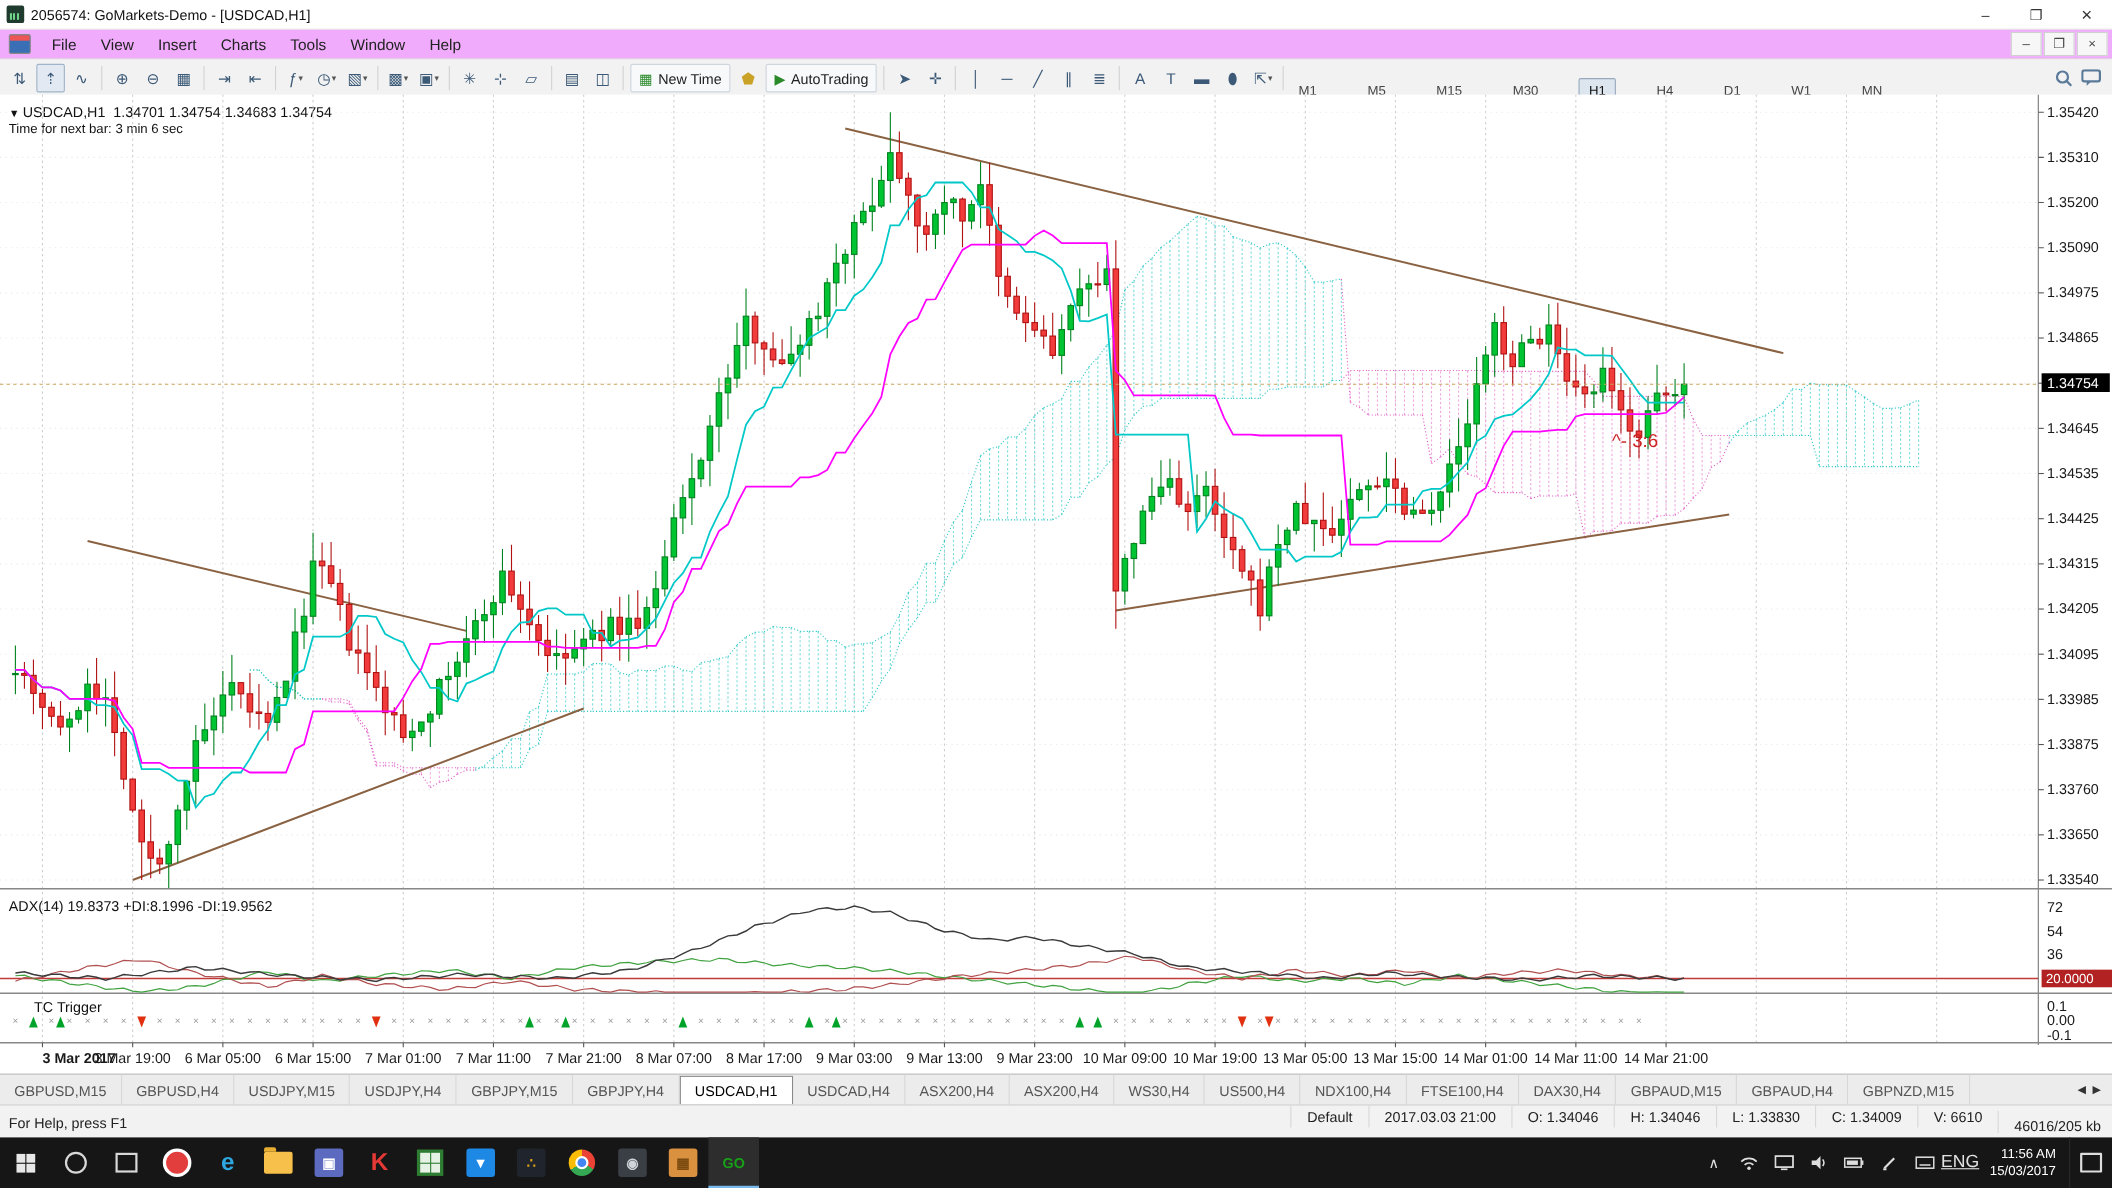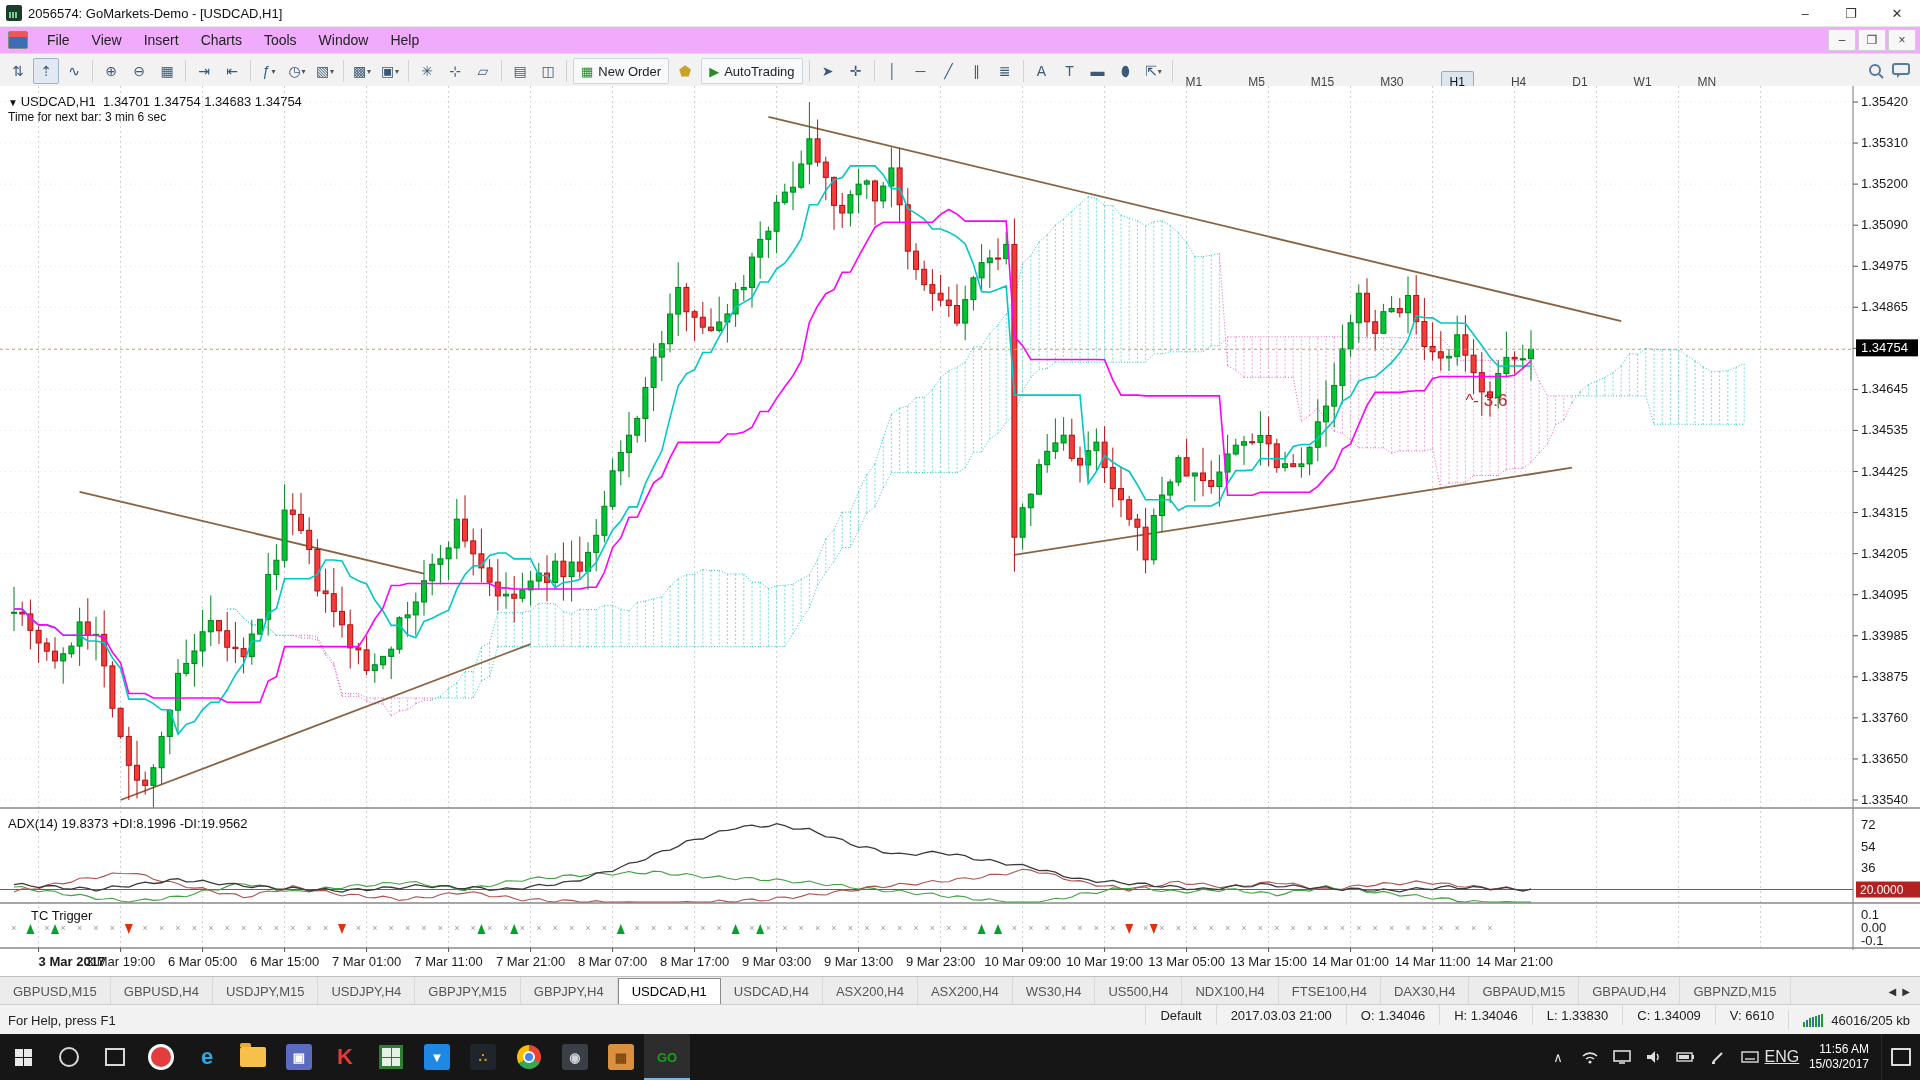--- a/index.html
+++ b/index.html
@@ -29,21 +29,21 @@
   .chart-area{position:absolute;top:86px;left:0;width:1920px;height:890px;background:#ffffff;}
   .overlay{position:absolute;font-size:13px;color:#111;white-space:pre;}
   .tabs-row{position:absolute;top:976px;left:0;width:1920px;height:28px;background:#ececec;border-top:1px solid #bfbfbf;display:flex;align-items:stretch;font-size:13px;color:#555;}
   .tab{padding:0 13px;display:flex;align-items:center;border-right:1px solid #d8d8d8;}
   .tab.active{background:#ffffff;border:1px solid #8a8a8a;color:#000;margin-top:1px;}
   .tab-scroll{margin-left:auto;display:flex;align-items:center;gap:6px;padding:0 10px;font-size:10px;color:#333;}
   .status-row{position:absolute;top:1004px;left:0;width:1920px;height:30px;background:#f2f2f2;border-top:1px solid #cfcfcf;display:flex;align-items:center;font-size:13px;color:#222;}
   .status-help{padding-left:8px;}
   .status-segs{margin-left:auto;display:flex;align-items:flex-start;height:100%;}
   .status-seg{padding:0 14px;height:20px;display:flex;align-items:center;border-left:1px solid #d8d8d8;white-space:pre;}
-  .traffic{display:flex;align-items:center;gap:6px;padding:0 10px 0 14px;border-left:1px solid #d8d8d8;height:20px;}
+  .traffic{display:flex;align-items:flex-start;gap:6px;padding:0 10px 0 14px;border-left:1px solid #d8d8d8;height:20px;flex-direction:column;}
   .taskbar{position:absolute;top:1034px;left:0;width:1920px;height:46px;background:#161616;display:flex;align-items:center;color:#eee;}
   .tb-slot{width:46px;height:46px;display:flex;align-items:center;justify-content:center;position:relative;}
   .tb-slot.active-app{background:#2d2d2d;box-shadow:inset 0 -2px 0 #76b9ed;}
   .win-logo{width:17px;height:17px;display:grid;grid-template-columns:8px 8px;grid-template-rows:8px 8px;gap:1px;}
   .win-logo span{background:#e8e8e8;}
   .search-circle{width:16px;height:16px;border:2px solid #d8d8d8;border-radius:50%;}
   .taskview{width:16px;height:14px;border:2px solid #d8d8d8;}
   .appic{width:26px;height:26px;display:flex;align-items:center;justify-content:center;font-weight:bold;border-radius:3px;}
   .folder{width:26px;height:20px;background:#f7c04a;border-radius:2px;position:relative;}
   .folder:before{content:"";position:absolute;top:-4px;left:0;width:11px;height:4px;background:#e8ae33;border-radius:2px 2px 0 0;}
@@ -112,21 +112,21 @@
       <div class="tbtn">✳</div>
       <div class="tbtn">⊹</div>
       <div class="tbtn">▱</div>
       <div class="tsep"></div>
       <div class="tbtn">▤</div>
       <div class="tbtn">◫</div>
     </div>
   <div class="tsep"></div>
   <div class="tbtn-labeled">
     <span class="mini-glyph" style="color:#2a8a2a;">▦</span>
-    <span>New Order</span>
+    <span>New Time</span>
   </div>
   <div class="tbtn" style="color:#c9a227;">⬟</div>
   <div class="tbtn-labeled">
     <span class="mini-glyph" style="color:#2a8a2a;">▶</span>
     <span>AutoTrading</span>
   </div>
   <div class="tsep"></div>
   <div id="tb-tools" style="display:flex;align-items:center;">
       <div class="tbtn">➤</div>
       <div class="tbtn">✛</div>

